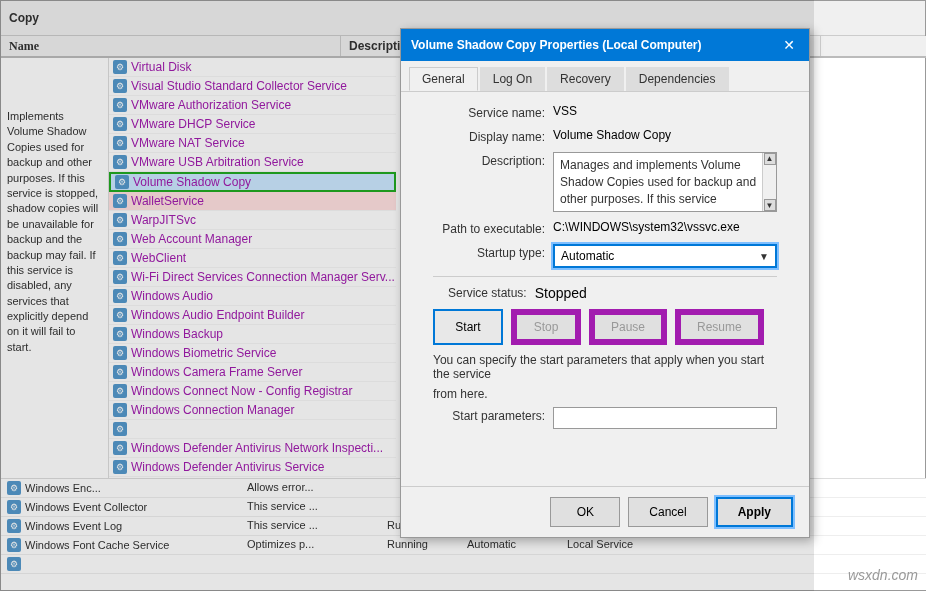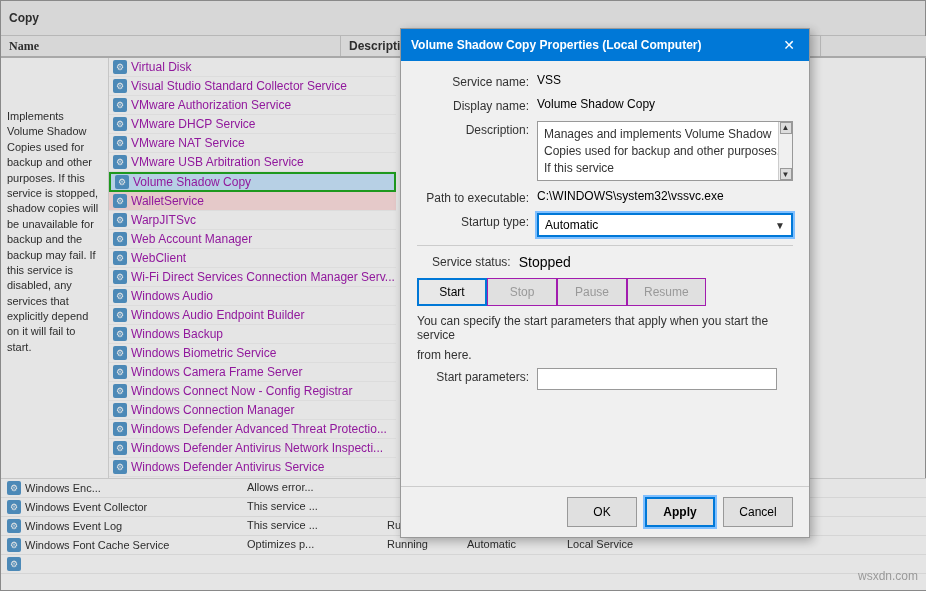--- a/index.html
+++ b/index.html
@@ -36,21 +36,21 @@
     .copy-label {
       font-size: 12px;
       color: #333;
       font-weight: bold;
     }
 
     
     .modal-overlay {
       position: absolute;
       top: 0; left: 0;
-      width: 926px;
+      width: 814px;
       height: 591px;
       background: rgba(0,0,0,0.1);
     }
 
     .modal {
       position: absolute;
       top: 28px;
       left: 400px;
       width: 410px;
       height: 510px;
@@ -111,21 +111,21 @@
     .tab.active {
       background: #f0f0f0;
       border: 1px solid #ccc;
       border-bottom: 1px solid #f0f0f0;
       z-index: 1;
       position: relative;
     }
 
     
     .modal-body {
-      padding: 12px 16px;
+      padding: 12px 32px;
       background: #f0f0f0;
     }
 
     .field-row {
       display: flex;
       align-items: flex-start;
       margin-bottom: 8px;
     }
 
     .field-label {
@@ -227,27 +227,28 @@
 
     .status-value {
       font-size: 14px;
       color: #000;
       font-weight: normal;
     }
 
     
     .control-buttons {
       display: flex;
+      gap: 8px;
       margin-bottom: 8px;
     }
 
     .ctrl-btn {
       padding: 5px 16px;
       font-size: 12px;
-      border: 1px solid #a21caf;
+      border: 6px solid #a21caf;
       background: #e0e0e0;
       cursor: pointer;
       min-width: 70px;
     }
 
     .ctrl-btn:disabled {
       color: #999;
       cursor: default;
     }
 
@@ -278,42 +279,43 @@
       right: 0;
       padding: 10px 16px;
       display: flex;
       justify-content: flex-end;
       gap: 8px;
       background: #f0f0f0;
       border-top: 1px solid #ccc;
     }
 
     .footer-btn {
-      padding: 6px 3px;
+      padding: 6px 20px;
       font-size: 12px;
       border: 1px solid #999;
       background: #e0e0e0;
       cursor: pointer;
       min-width: 70px;
     }
 
     .footer-btn.apply-btn {
       border: 2px solid #0078d7;
       outline: 2px solid #7fbfff;
       background: #e0e0e0;
       font-weight: bold;
     }
 
     
     .watermark {
       position: absolute;
       bottom: 8px;
       right: 8px;
-      font-size: 12px;
+      font-size: 14px;
       color: #999;
+      font-style: italic;
     }
 
     
     .full-header {
       position: absolute;
       top: 35px;
       left: 0;
       width: 926px;
       height: 22px;
       background: #f0f0f0;
@@ -495,21 +497,20 @@
     <div class="svc-row">
       <div class="svc-ico">⚙</div>
       <span class="svc-name">Windows Connect Now - Config Registrar</span>
     </div>
     <div class="svc-row">
       <div class="svc-ico">⚙</div>
       <span class="svc-name">Windows Connection Manager</span>
     </div>
     <div class="svc-row">
       <div class="svc-ico">⚙</div>
-      <span class="svc-name">Windows Defender Advanced Threat Protectio...</span>
     </div>
     <div class="svc-row">
       <div class="svc-ico">⚙</div>
       <span class="svc-name">Windows Defender Antivirus Network Inspecti...</span>
     </div>
     <div class="svc-row">
       <div class="svc-ico">⚙</div>
       <span class="svc-name">Windows Defender Antivirus Service</span>
     </div>
     <div class="svc-row">
@@ -586,20 +587,26 @@
 
 <div class="modal-overlay">
 
   <div class="modal">
 
     <div class="modal-titlebar">
       <span class="modal-title">Volume Shadow Copy Properties (Local Computer)</span>
       <button class="modal-close">✕</button>
     </div>
 
+    <div class="modal-tabs">
+      <div class="tab active">General</div>
+      <div class="tab">Log On</div>
+      <div class="tab">Recovery</div>
+      <div class="tab">Dependencies</div>
+    </div>
 
     <div class="modal-body">
 
       <div class="field-row">
         <span class="field-label">Service name:</span>
         <span class="field-value">VSS</span>
       </div>
 
       <div class="field-row">
         <span class="field-label">Display name:</span>
@@ -651,20 +658,20 @@
         <div class="field-row">
           <span class="field-label">Start parameters:</span>
           <input class="start-params-input" type="text" value="" style="">
         </div>
       </div>
 
     </div>
 
     <div class="modal-footer">
       <button class="footer-btn">OK</button>
+      <button class="footer-btn">Cancel</button>
       <button class="footer-btn apply-btn">Apply</button>
-      <button class="footer-btn">Cancel</button>
     </div>
 
   </div>
 </div>
 
 <div class="watermark">wsxdn.com</div>
 
 </body></html>

